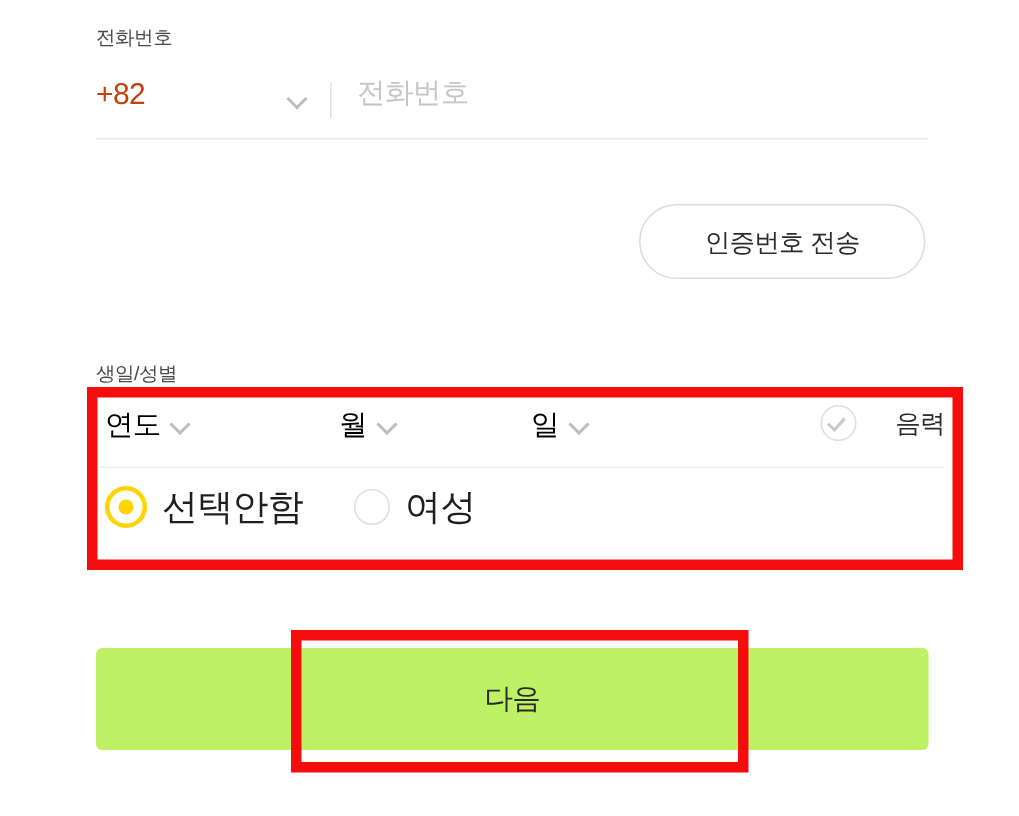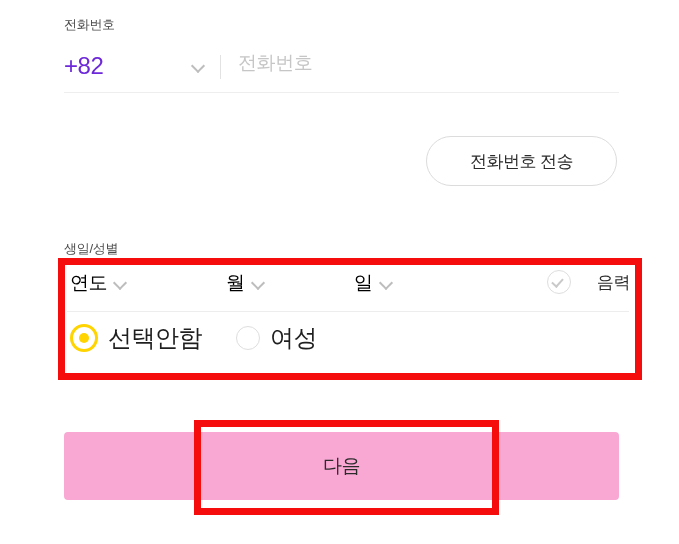--- a/index.html
+++ b/index.html
@@ -37,22 +37,22 @@
   .phone-row {
     position: absolute;
     left: 50px;
     top: 48px;
     width: 555px;
     height: 40px;
   }
   .country-code {
     position: absolute;
     left: 0; top: 4px;
-    font-size: 24px;
-    color: #6d28d9;
+    font-size: 20px;
+    color: #c2410c;
     letter-spacing: -0.4px;
   }
   .chev {
     display: inline-block;
     width: 13px;
     height: 13px;
     position: relative;
   }
   .chev::before {
     content: "";
@@ -243,21 +243,21 @@
   .opt-f    { left: 172px; }
   .opt-m    { left: 305px; }
 
   
   .next-btn {
     position: absolute;
     left: 50px;
     top: 432px;
     width: 555px;
     height: 68px;
-    background: #f9a8d4;
+    background: #bef264;
     border: 0;
     border-radius: 4px;
     font-family: inherit;
     font-size: 19px;
     color: #2b2b2b;
     letter-spacing: -0.5px;
     cursor: pointer;
     padding: 0;
   }
 
@@ -294,21 +294,21 @@
 
     <span class="chev country-chev"></span>
 
     <div class="vsep"></div>
 
     <input class="phone-input" type="text" placeholder="전화번호" style="">
   </div>
 
   <div class="underline underline-phone"></div>
 
-  <button class="send-code-btn">전화번호 전송</button>
+  <button class="send-code-btn">인증번호 전송</button>
 
   <div class="field-label birth-label">생일/성별</div>
 
   <div class="birth-block">
 
     <div class="date-row">
 
       <div class="date-sel sel-year">
         <span class="txt">연도</span>
         <span class="chev"></span>

